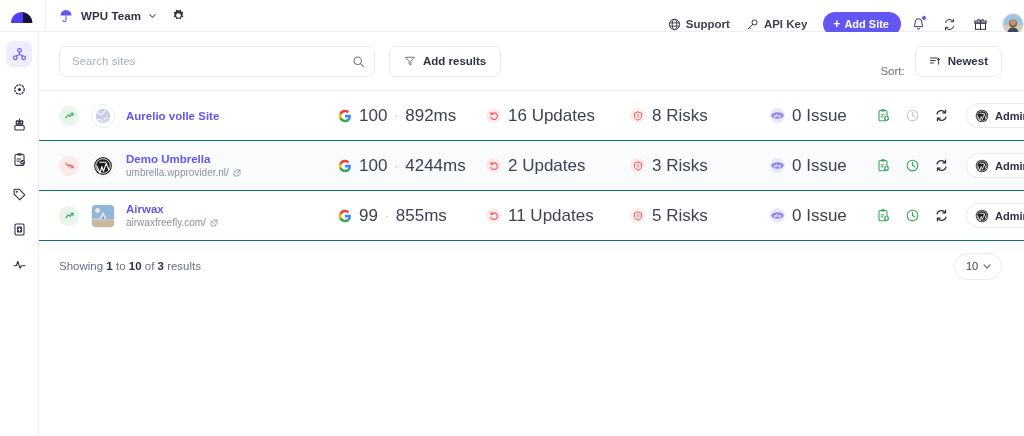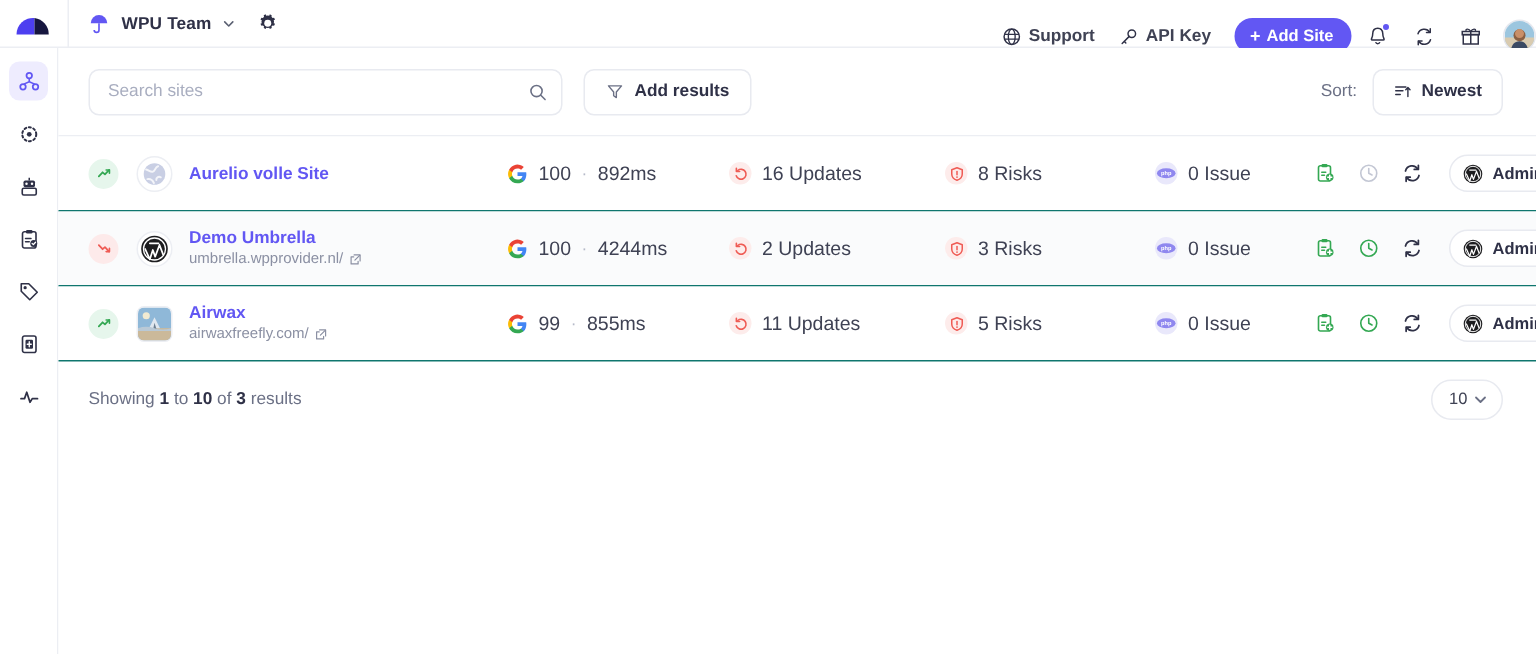--- a/index.html
+++ b/index.html
@@ -92,21 +92,21 @@
   .search-input::placeholder { color: #a9aec0; }
   .search-icon-btn { width: 24px; height: 24px; display: flex; align-items: center; justify-content: center; cursor: pointer; }
   .add-filter-btn {
     margin-left: 14px; height: 31px;
     border: 1px solid #e8eaf0; border-radius: 7px;
     display: flex; align-items: center; gap: 7px;
     padding: 0 14px; background: #fff; cursor: pointer;
     font-size: 11.5px; font-weight: 700; color: #2f3147;
     font-family: "Liberation Sans", sans-serif;
   }
-  .sort-area { margin-left: auto; display: flex; align-items: center; gap: 10px; }
+  .sort-area { margin-left: auto; display: flex; align-items: flex-end; gap: 10px; }
   .sort-label { font-size: 11.5px; color: #6b7085; }
   .sort-btn {
     height: 31px; border: 1px solid #e8eaf0; border-radius: 7px;
     display: flex; align-items: center; gap: 7px;
     padding: 0 13px; background: #fff; cursor: pointer;
     font-size: 11.5px; font-weight: 700; color: #2f3147;
     font-family: "Liberation Sans", sans-serif;
   }
 
   
@@ -139,21 +139,21 @@
   .site-info { margin-left: 11px; width: 212px; flex: 0 0 212px; min-width: 0; }
   .site-name { font-size: 11.5px; font-weight: 700; color: #6257f3; line-height: 14px; cursor: pointer; }
   .site-url-row { display: flex; align-items: center; gap: 4px; margin-top: 1px; }
   .site-url { font-size: 10px; color: #8b90a3; line-height: 12px; }
 
   .metric { display: flex; align-items: center; gap: 7px; }
   .m-gsc { width: 148px; flex: 0 0 148px; }
   .m-upd { width: 144px; flex: 0 0 144px; }
   .m-risk { width: 140px; flex: 0 0 140px; }
   .m-php { width: 104px; flex: 0 0 104px; }
-  .metric-text { font-size: 13px; color: #3f4254; }
+  .metric-text { font-size: 17px; color: #3f4254; }
   .metric-sep { color: #b6bac9; font-size: 11.5px; }
   .pill-icon {
     width: 15px; height: 15px; border-radius: 50%;
     display: flex; align-items: center; justify-content: center;
     flex: 0 0 15px;
   }
   .pill-icon.pink { background: #fdeceb; }
   .pill-icon.lilac { background: #e9e8fb; }
 
   .row-actions { margin-left: auto; display: flex; align-items: center; gap: 10px; }

